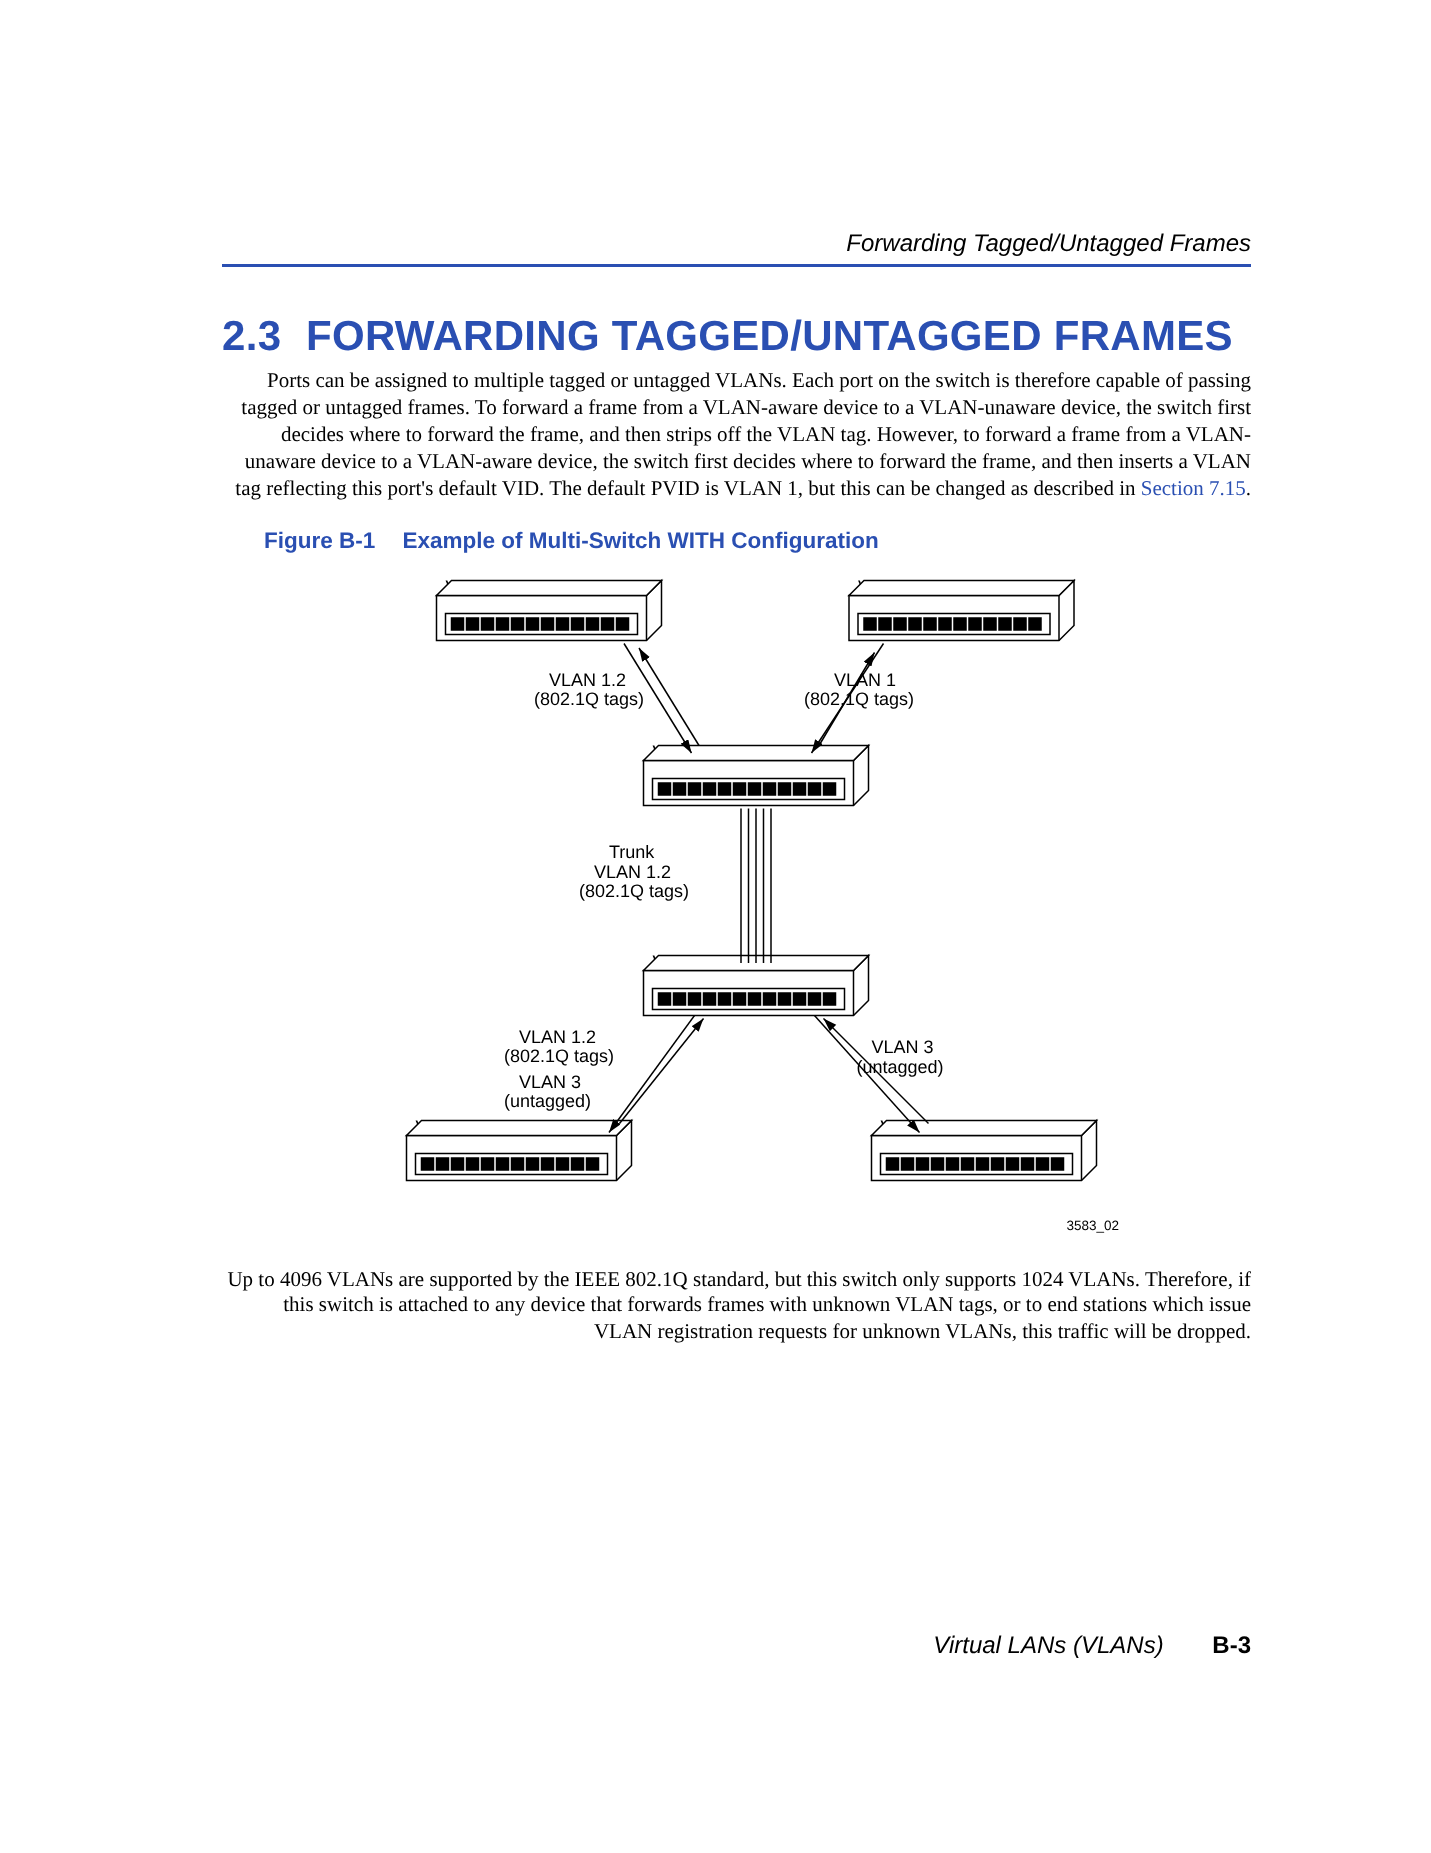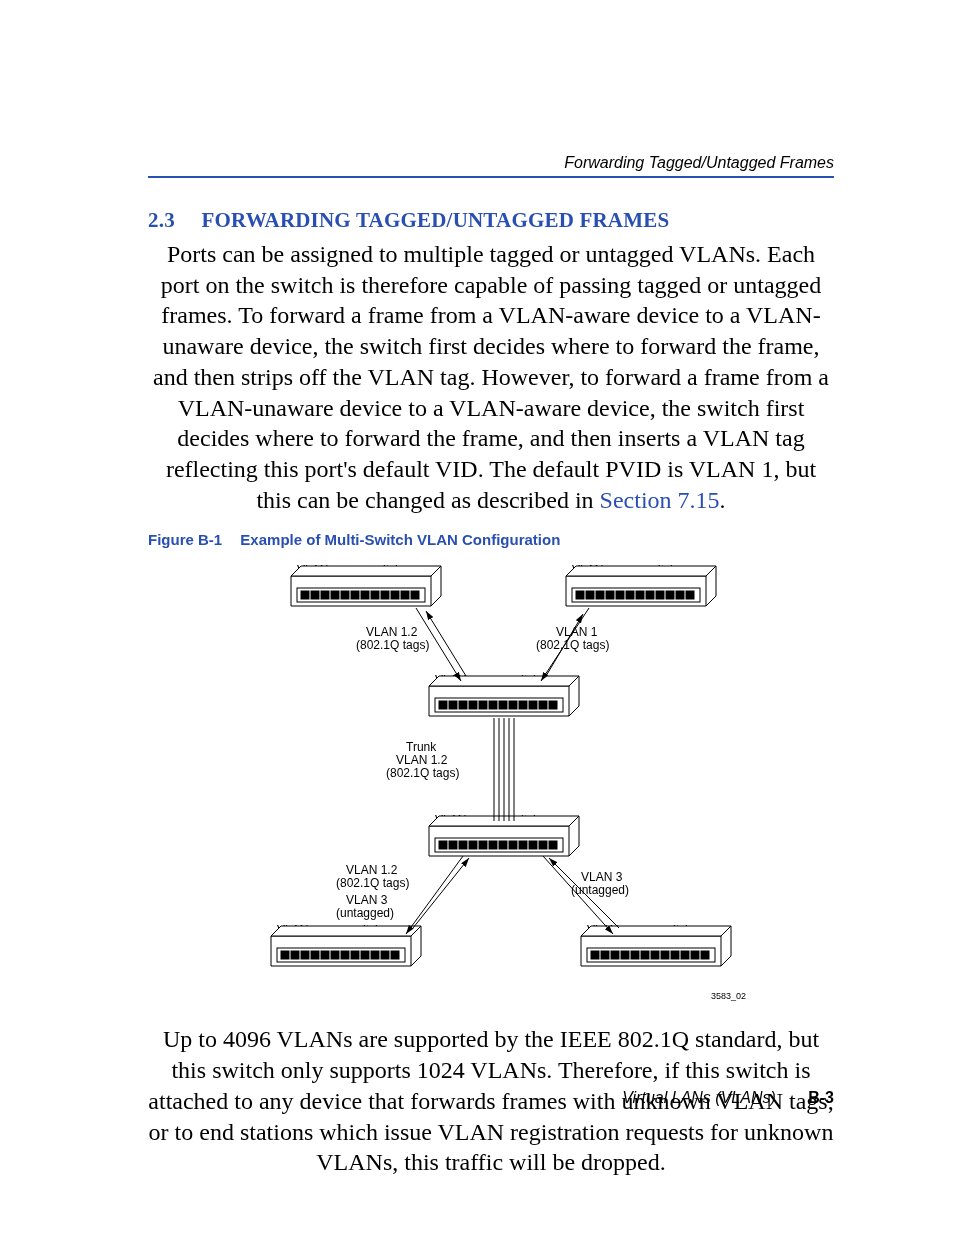--- a/index.html
+++ b/index.html
@@ -32,42 +32,42 @@
     background: #2a4fb2;
   }
   .content {
     position: absolute;
     top: 200px;
     left: 148px;
     right: 120px;
   }
   h2.sec {
     color: #2a4fb2;
-    font-family: Liberation Serif, serif;
+    font-family: Liberation Sans, sans-serif;
     font-weight: bold;
-    font-size: 21px;
+    font-size: 28px;
     margin: 8px 0 6px 0;
     letter-spacing: .2px;
   }
   .secnum { display: inline-block; width: 48px; }
   p.body {
-    font-size: 24px;
+    font-size: 14px;
     line-height: 1.28;
     margin: 2px 0 10px 0;
-    text-align: center;
+    text-align: right;
   }
   a.link { color: #2a4fb2; text-decoration: none; }
   .figcap {
     color: #2a4fb2;
     font-family: Arial, Helvetica, sans-serif;
     font-weight: bold;
     font-size: 15px;
     margin: 16px 0 8px 0;
   }
-  .figcap .figlabel { margin-right: 14px; }
+  .figcap .figlabel { margin-right: 14px; margin-left: 28px; }
   .diagram {
     display: block;
     margin: 6px auto 18px auto;
   }
   .footer {
     position: absolute;
     bottom: 128px;
     right: 120px;
     font-family: Arial, Helvetica, sans-serif;
     font-size: 16px;
@@ -90,21 +90,21 @@
       <span class="secnum">2.3</span>
       <span>FORWARDING TAGGED/UNTAGGED FRAMES</span>
     </h2>
     <p class="body">
       <span>Ports can be assigned to multiple tagged or untagged VLANs. Each port on the switch is therefore capable of passing tagged or untagged frames. To forward a frame from a VLAN-aware device to a VLAN-unaware device, the switch first decides where to forward the frame, and then strips off the VLAN tag. However, to forward a frame from a VLAN-unaware device to a VLAN-aware device, the switch first decides where to forward the frame, and then inserts a VLAN tag reflecting this port's default VID. The default PVID is VLAN 1, but this can be changed as described in </span>
       <a class="link" href="#">Section 7.15</a><span>.</span>
     </p>
 
     <div class="figcap">
       <span class="figlabel">Figure B-1</span>
-      <span>Example of Multi-Switch VLAN Configuration</span>
+      <span>Example of Multi-Switch WITH Configuration</span>
     </div>
 
     <svg class="diagram" width="560" height="450" viewBox="0 0 560 450">
       <defs>
         <marker id="arrow" markerWidth="10" markerHeight="10" refX="9" refY="3" orient="auto">
           <path d="M0,0 L9,3 L0,6 Z" fill="#000"></path>
         </marker>
         <g id="switch">
 
           <polygon points="0,10 140,10 150,0 150,30 140,40 0,40" fill="#fff" stroke="#000"></polygon>

